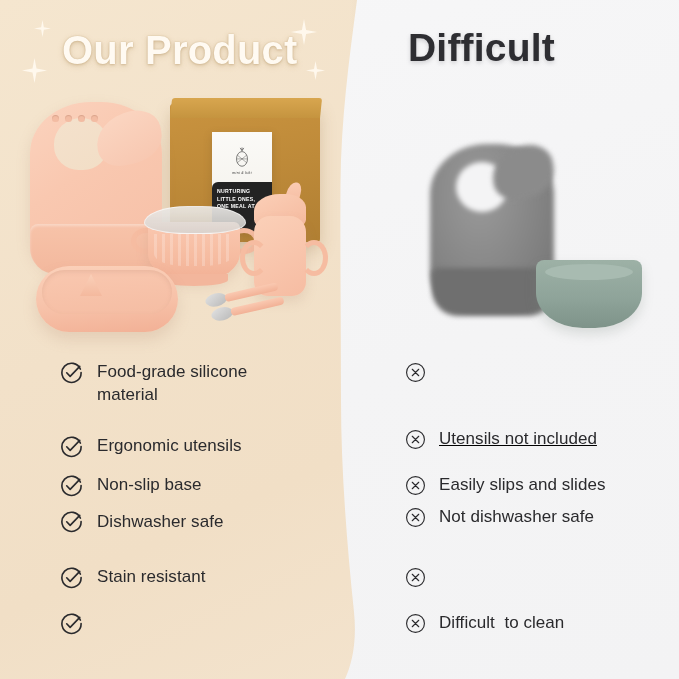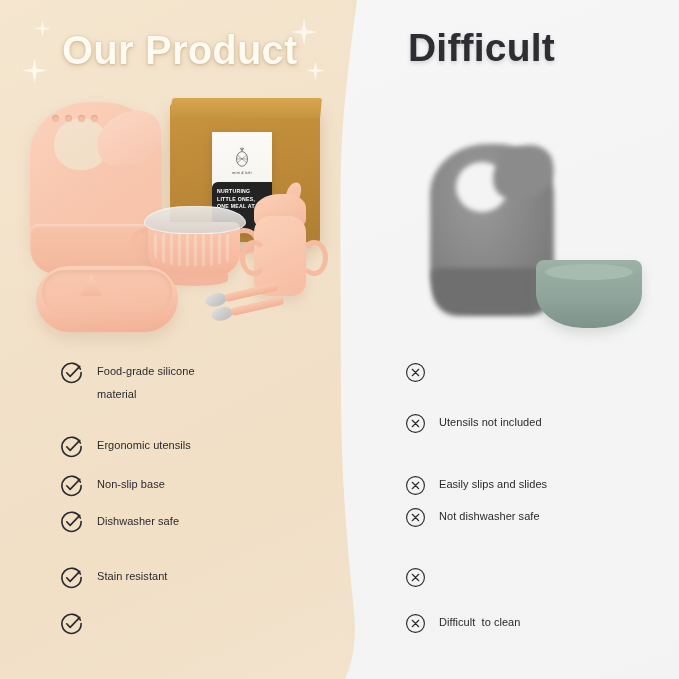--- a/index.html
+++ b/index.html
@@ -228,21 +228,21 @@
 
   
   .list{position:absolute;}
   .list-left{left:60px;top:360px;width:250px;}
   .list-right{left:405px;top:360px;width:250px;}
   .row{
     position:absolute;left:0;display:flex;align-items:flex-start;gap:14px;
   }
   .row .ico{flex:0 0 auto;width:23px;height:23px;margin-top:1px;}
   .row .txt{
-    font-size:11px;line-height:23px;color:#2A2A2D;
+    font-size:17px;line-height:23px;color:#2A2A2D;
     font-family:"Liberation Sans", sans-serif;
     letter-spacing:.05px;white-space:pre-wrap;
   }
   .list-right .row .ico{width:21px;height:21px;margin-top:2px;}
   .list-right .row{gap:13px;}
 </style>
 </head>
 <body>
 
 <div id="stage">
@@ -362,21 +362,21 @@
           </svg></span>
       </div>
     </div>
   <div class="list list-right" id="list-theirs">
       <div class="row" style="top: 0px;">
         <span class="ico"><svg viewBox="0 0 24 24">
             <circle cx="12" cy="12" r="10.2" fill="none" stroke="#2A2A2D" stroke-width="1.3"></circle>
             <path d="M8.3 8.3 L15.7 15.7 M15.7 8.3 L8.3 15.7" fill="none" stroke="#2A2A2D" stroke-width="1.3" stroke-linecap="round"></path>
           </svg></span>
       </div>
-      <div class="row" style="top: 51px;">
+      <div class="row" style="top: 67px; text-decoration: underline;">
         <span class="ico"><svg viewBox="0 0 24 24">
             <circle cx="12" cy="12" r="10.2" fill="none" stroke="#2A2A2D" stroke-width="1.3"></circle>
             <path d="M8.3 8.3 L15.7 15.7 M15.7 8.3 L8.3 15.7" fill="none" stroke="#2A2A2D" stroke-width="1.3" stroke-linecap="round"></path>
           </svg></span>
         <span class="txt">Utensils not included</span>
       </div>
       <div class="row" style="top: 113px;">
         <span class="ico"><svg viewBox="0 0 24 24">
             <circle cx="12" cy="12" r="10.2" fill="none" stroke="#2A2A2D" stroke-width="1.3"></circle>
             <path d="M8.3 8.3 L15.7 15.7 M15.7 8.3 L8.3 15.7" fill="none" stroke="#2A2A2D" stroke-width="1.3" stroke-linecap="round"></path>

